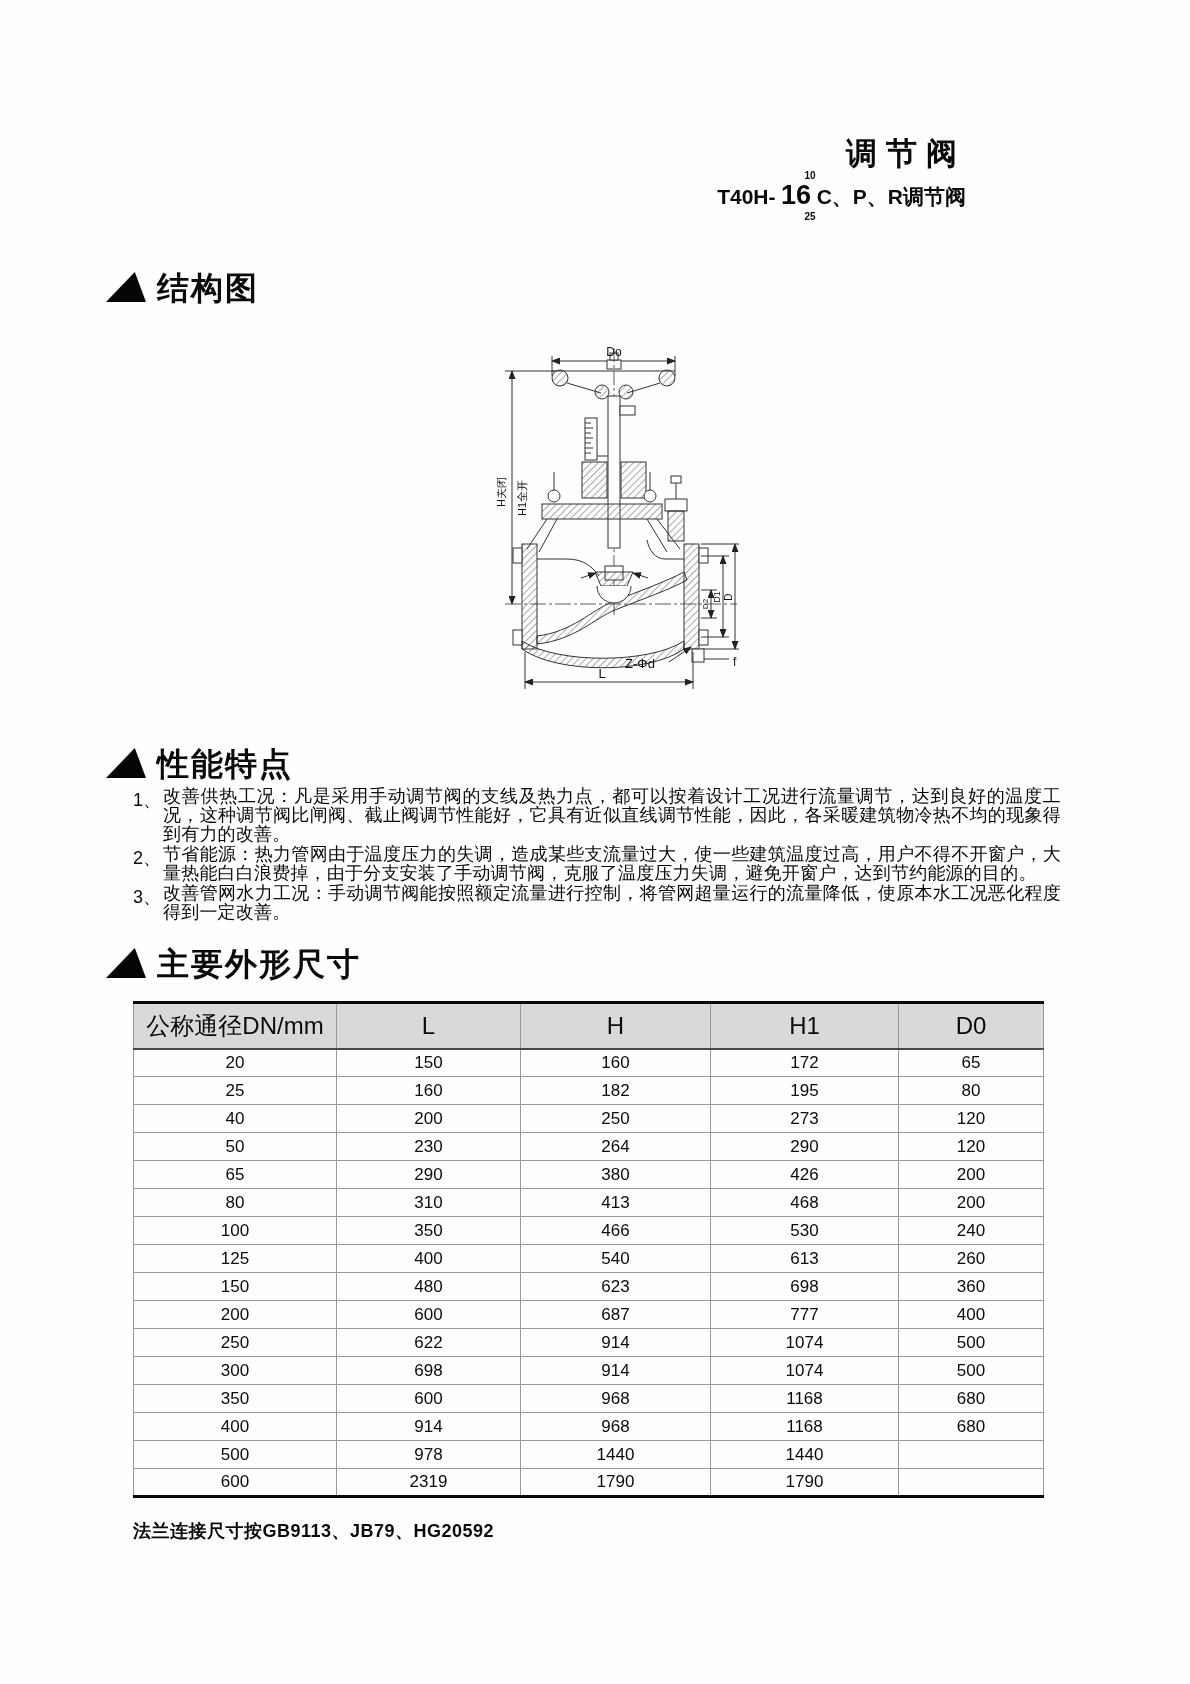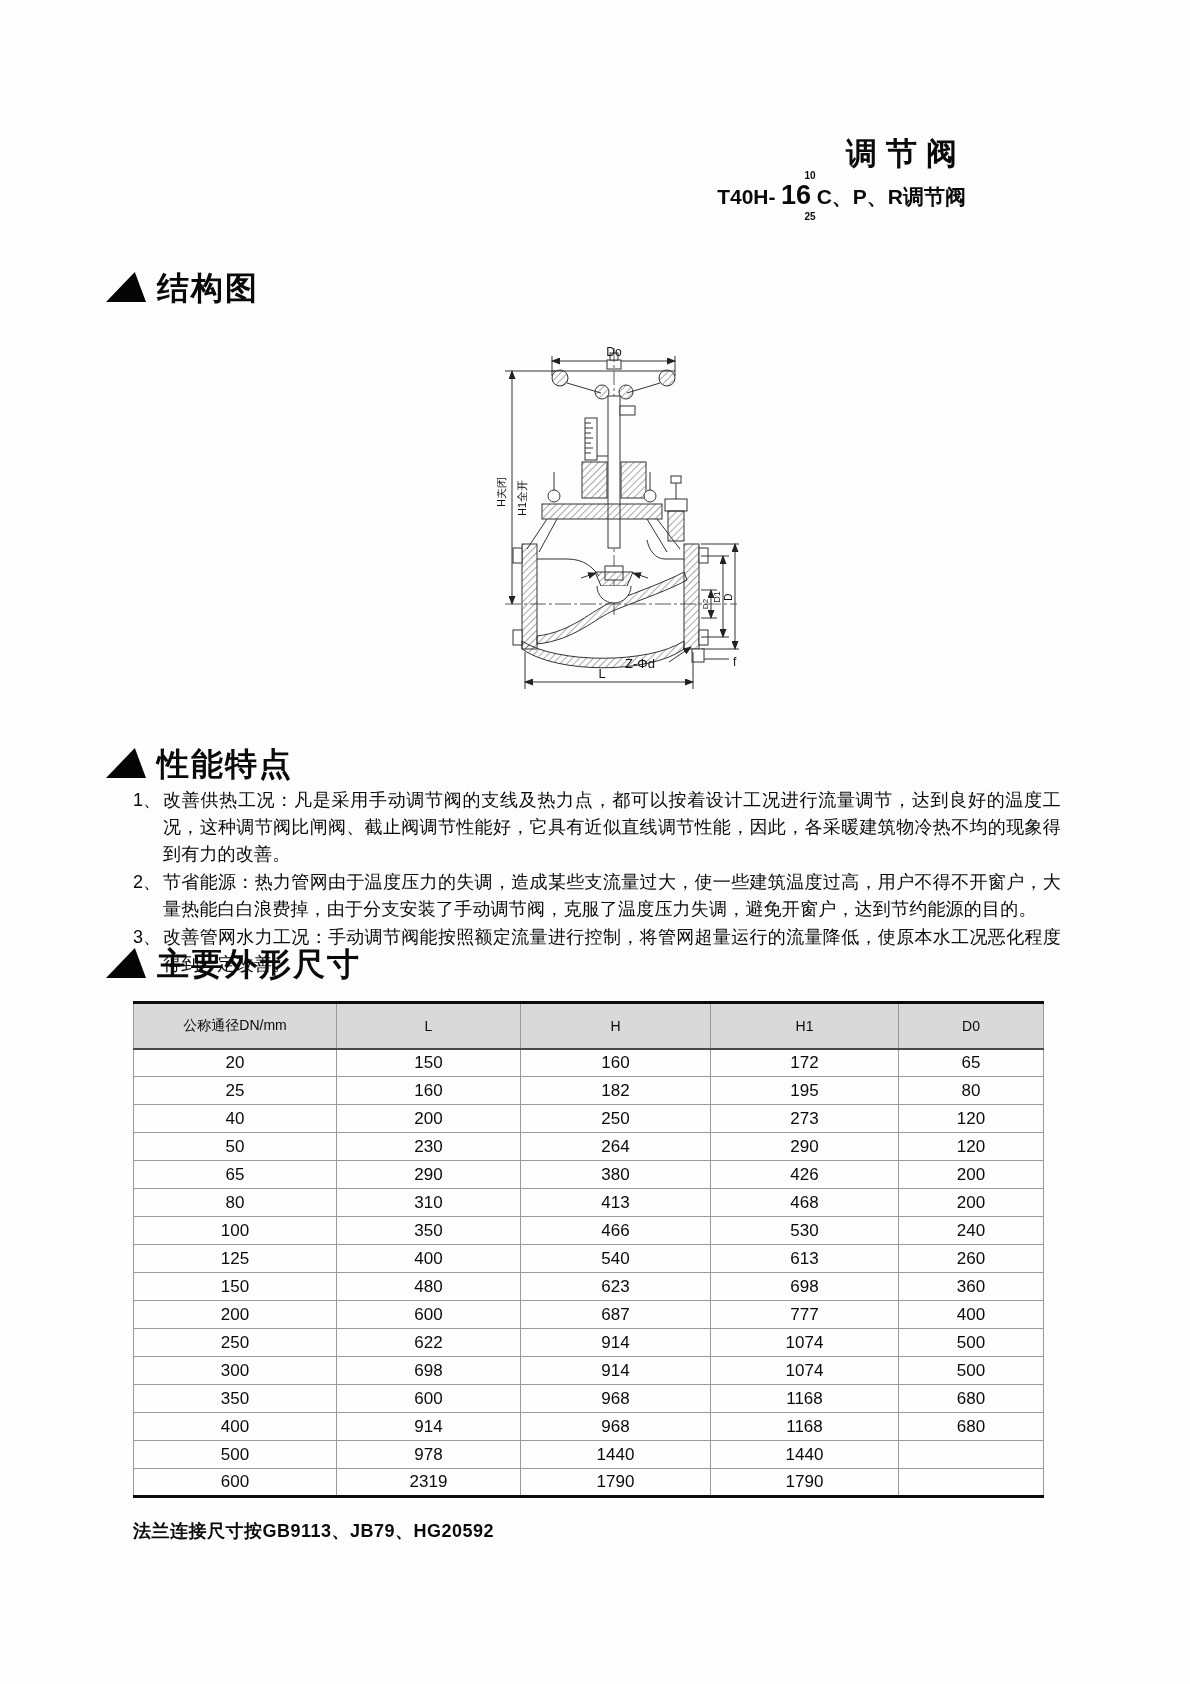--- a/index.html
+++ b/index.html
@@ -36,35 +36,35 @@
 
   
   #valve-diagram { left: 497px; top: 344px; }
   #valve-diagram svg { display: block; }
   .dimtxt { font-family: "Liberation Sans", sans-serif; fill: #111; stroke: none; }
 
   
   #features-list { left: 133px; top: 787px; width: 928px; }
   .feat { display: flex; margin-bottom: 1px; }
   .feat-num { flex: 0 0 30px; width: 30px; font-size: 18px; line-height: 27px; }
-  .feat-text { flex: 1; font-size: 18px; line-height: 27px; text-align: justify; letter-spacing: 0.2px; }
+  .feat-text { flex: 1; font-size: 18px; line-height: 19px; text-align: justify; letter-spacing: 0.2px; }
 
   
   #dim-table-wrap { left: 133px; top: 1001px; width: 910px; }
   table.dims {
     border-collapse: collapse; width: 910px; table-layout: fixed;
     border-top: 3px solid #0a0a0a; border-bottom: 3px solid #0a0a0a;
     border-left: 1px solid #9a9a9a; border-right: 1px solid #9a9a9a;
   }
   table.dims th, table.dims td {
     border-left: 1px solid #9a9a9a; border-right: 1px solid #9a9a9a;
     text-align: center; vertical-align: middle; padding: 0; font-weight: normal;
   }
   table.dims thead th {
-    background: #d9d9d9; height: 46px; font-size: 14px;
+    background: #d9d9d9; height: 46px; font-size: 24px;
     border-bottom: 2px solid #4a4a4a;
   }
   table.dims tbody td { height: 28px; font-size: 17px; border-top: 1px solid #9a9a9a; }
   table.dims tbody tr:first-child td { border-top: none; }
 
   
   #footer-note { left: 133px; top: 1519px; font-size: 18px; font-weight: bold; letter-spacing: 0.5px; }
 </style>
 </head>
 <body>

